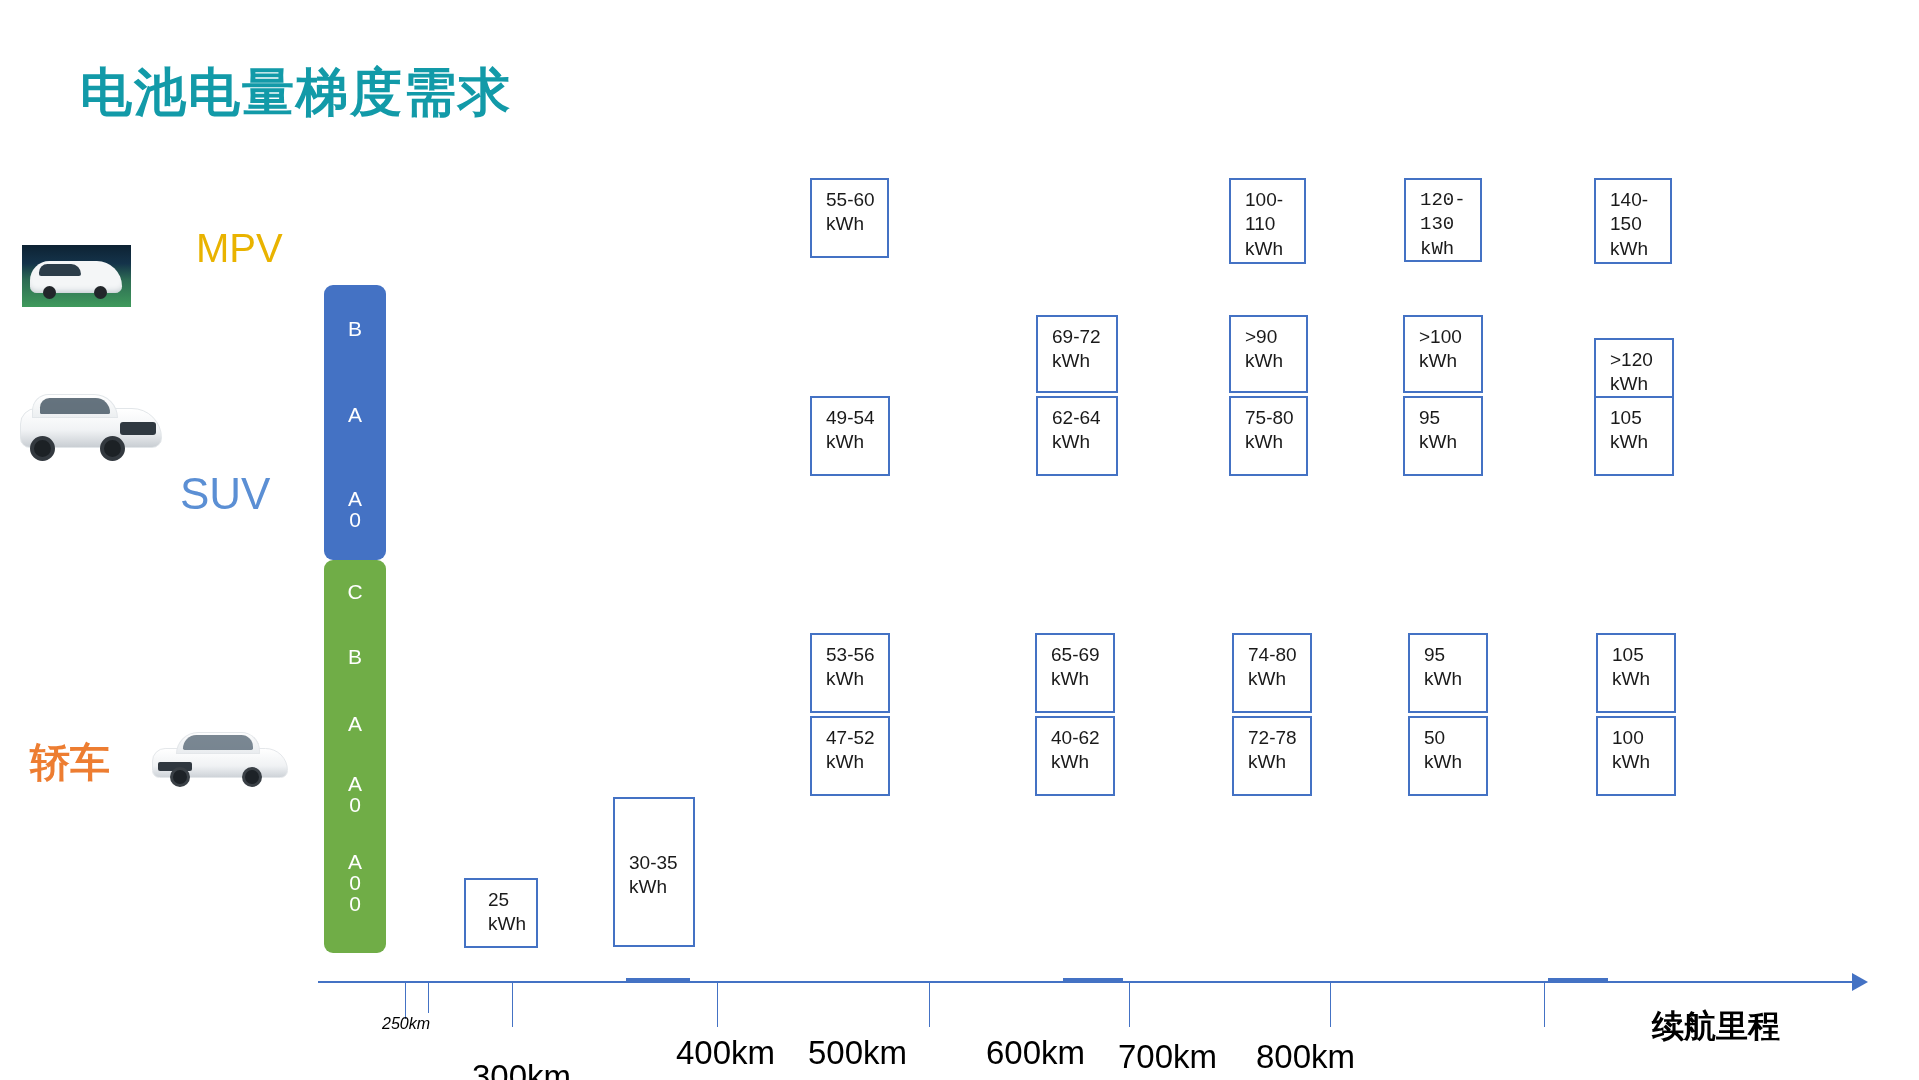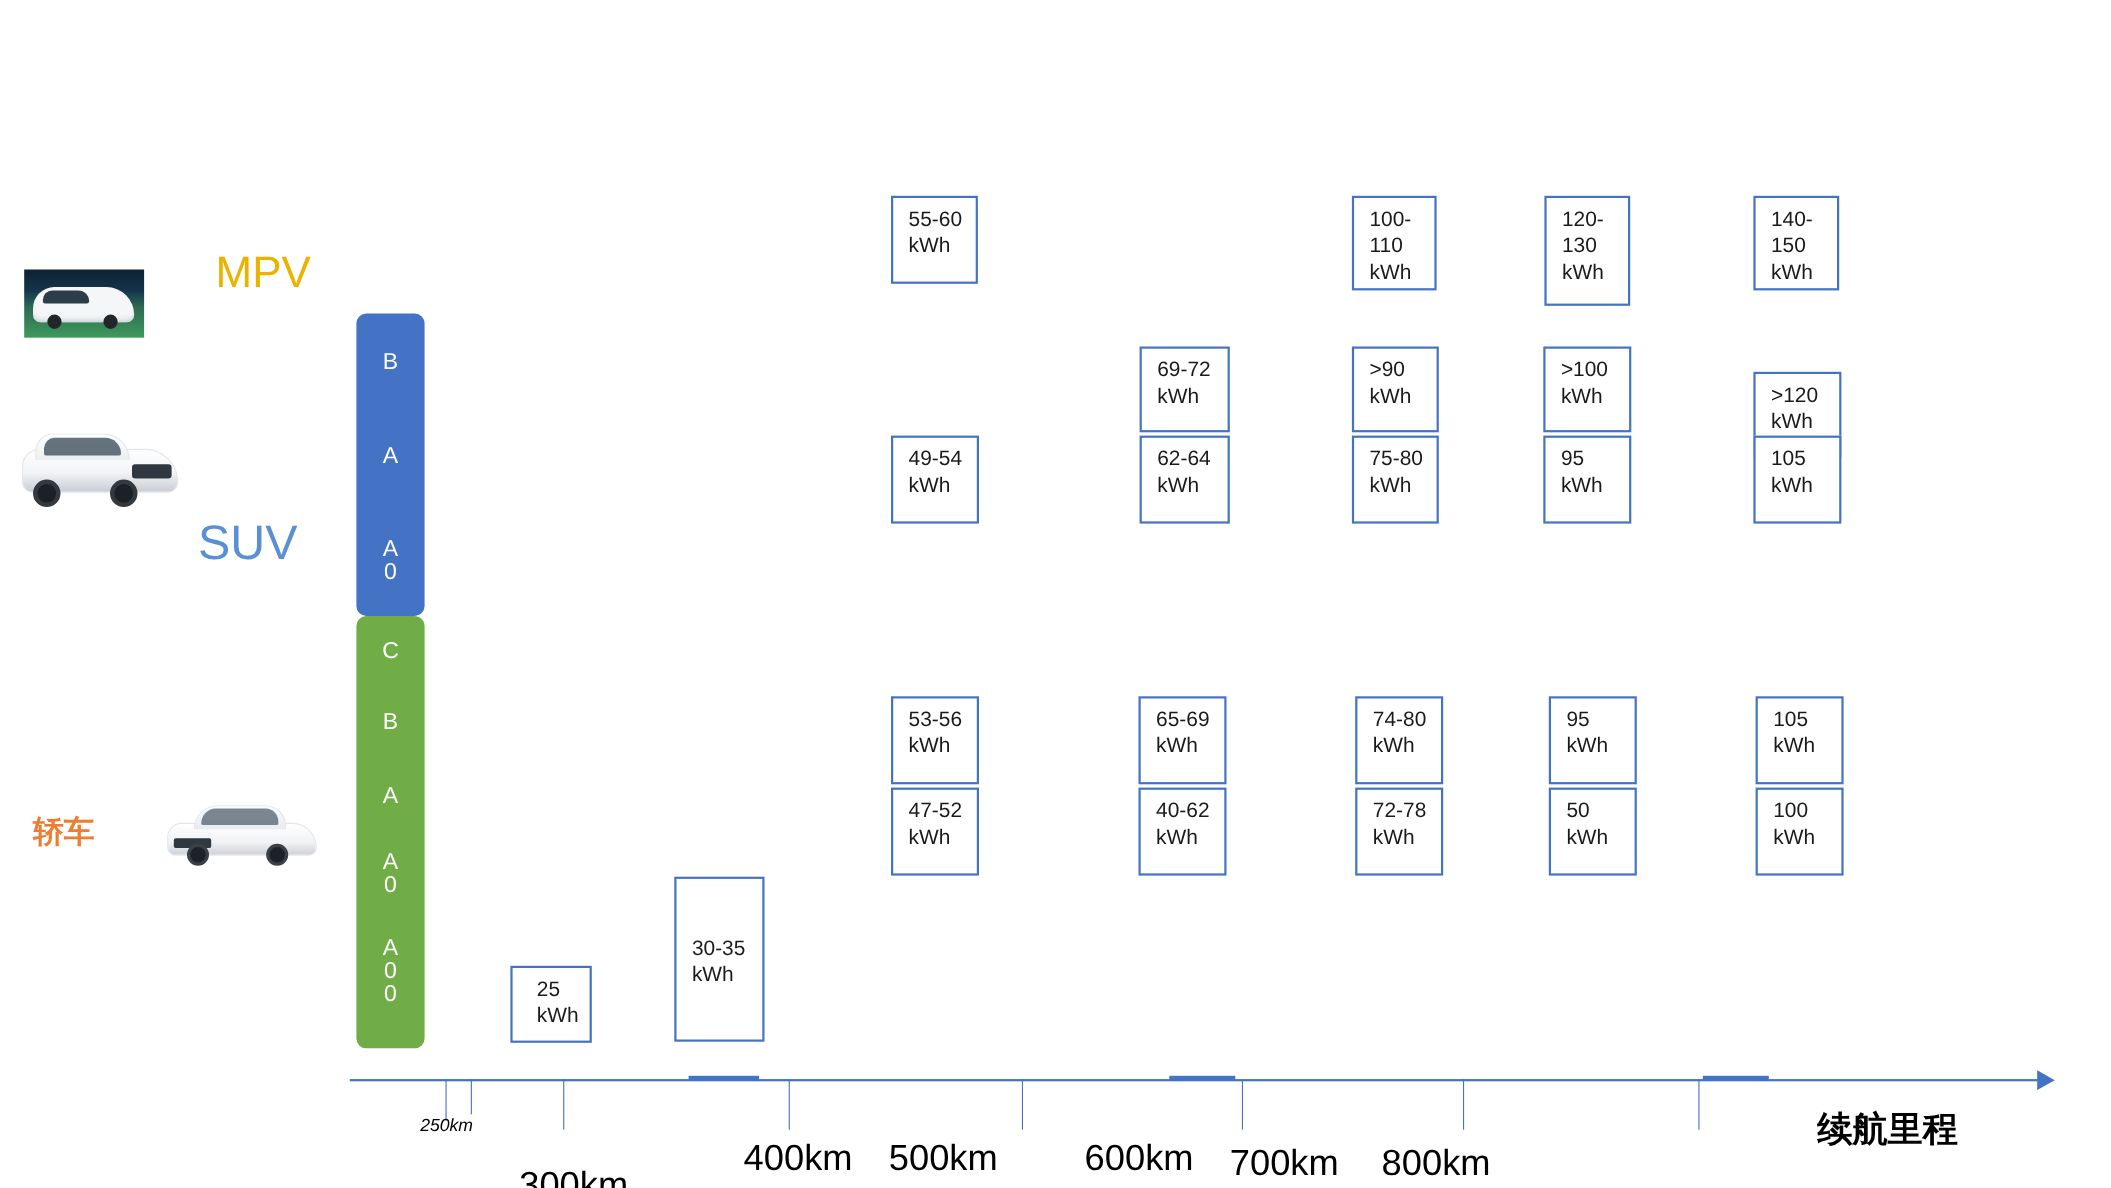--- a/index.html
+++ b/index.html
@@ -139,21 +139,21 @@
     font-size: 40px;
     color: #E9B300;
   }
   #label-suv {
     left: 180px; top: 472px;
     font-size: 44px;
     color: #5B8FD4;
   }
   #label-sedan {
     left: 30px; top: 742px;
-    font-size: 28px;
+    font-size: 40px;
     font-weight: 700;
     color: #ED7D31;
   }
 
   
   .class-bar {
     position: absolute;
     left: 324px;
     width: 62px;
     border-radius: 9px;
@@ -239,20 +239,21 @@
     height: 4px;
     background: #4472C4;
     top: 978px;
   }
 </style>
 </head>
 <body>
 
 <div id="slide">
 
+  <div id="page-title">电池电量梯度需求</div>
 
   <div class="vehicle-photo" id="mpv-photo">
     <div class="car-body"></div>
     <div class="car-glass"></div>
     <div class="wheel w1"></div>
     <div class="wheel w2"></div>
   </div>
 
   <div class="vehicle-photo" id="suv-photo">
     <div class="car-body"></div>
@@ -308,21 +309,21 @@
         <span class="cl-line">0</span>
         <span class="cl-line">0</span>
       </div>
   </div>
 
   <div class="kwh-box" style="left:810px;  top:178px; width:79px;  height:80px;">55-60
 kWh</div>
   <div class="kwh-box" style="left:1229px; top:178px; width:77px;  height:86px;">100-
 110
 kWh</div>
-  <div class="kwh-box" style="left:1404px; top:178px; width:78px;  height:100px;">120-
+  <div class="kwh-box" style="left:1404px; top:178px; width:78px;  height:84px;font-family:Liberation Mono, monospace;">120-
 130
 kWh</div>
   <div class="kwh-box" style="left:1594px; top:178px; width:78px;  height:86px;">140-
 150
 kWh</div>
 
   <div class="kwh-box" style="left:1036px; top:315px; width:82px;  height:78px;">69-72
 kWh</div>
   <div class="kwh-box" style="left:1229px; top:315px; width:79px;  height:78px;">&gt;90
 kWh</div>

